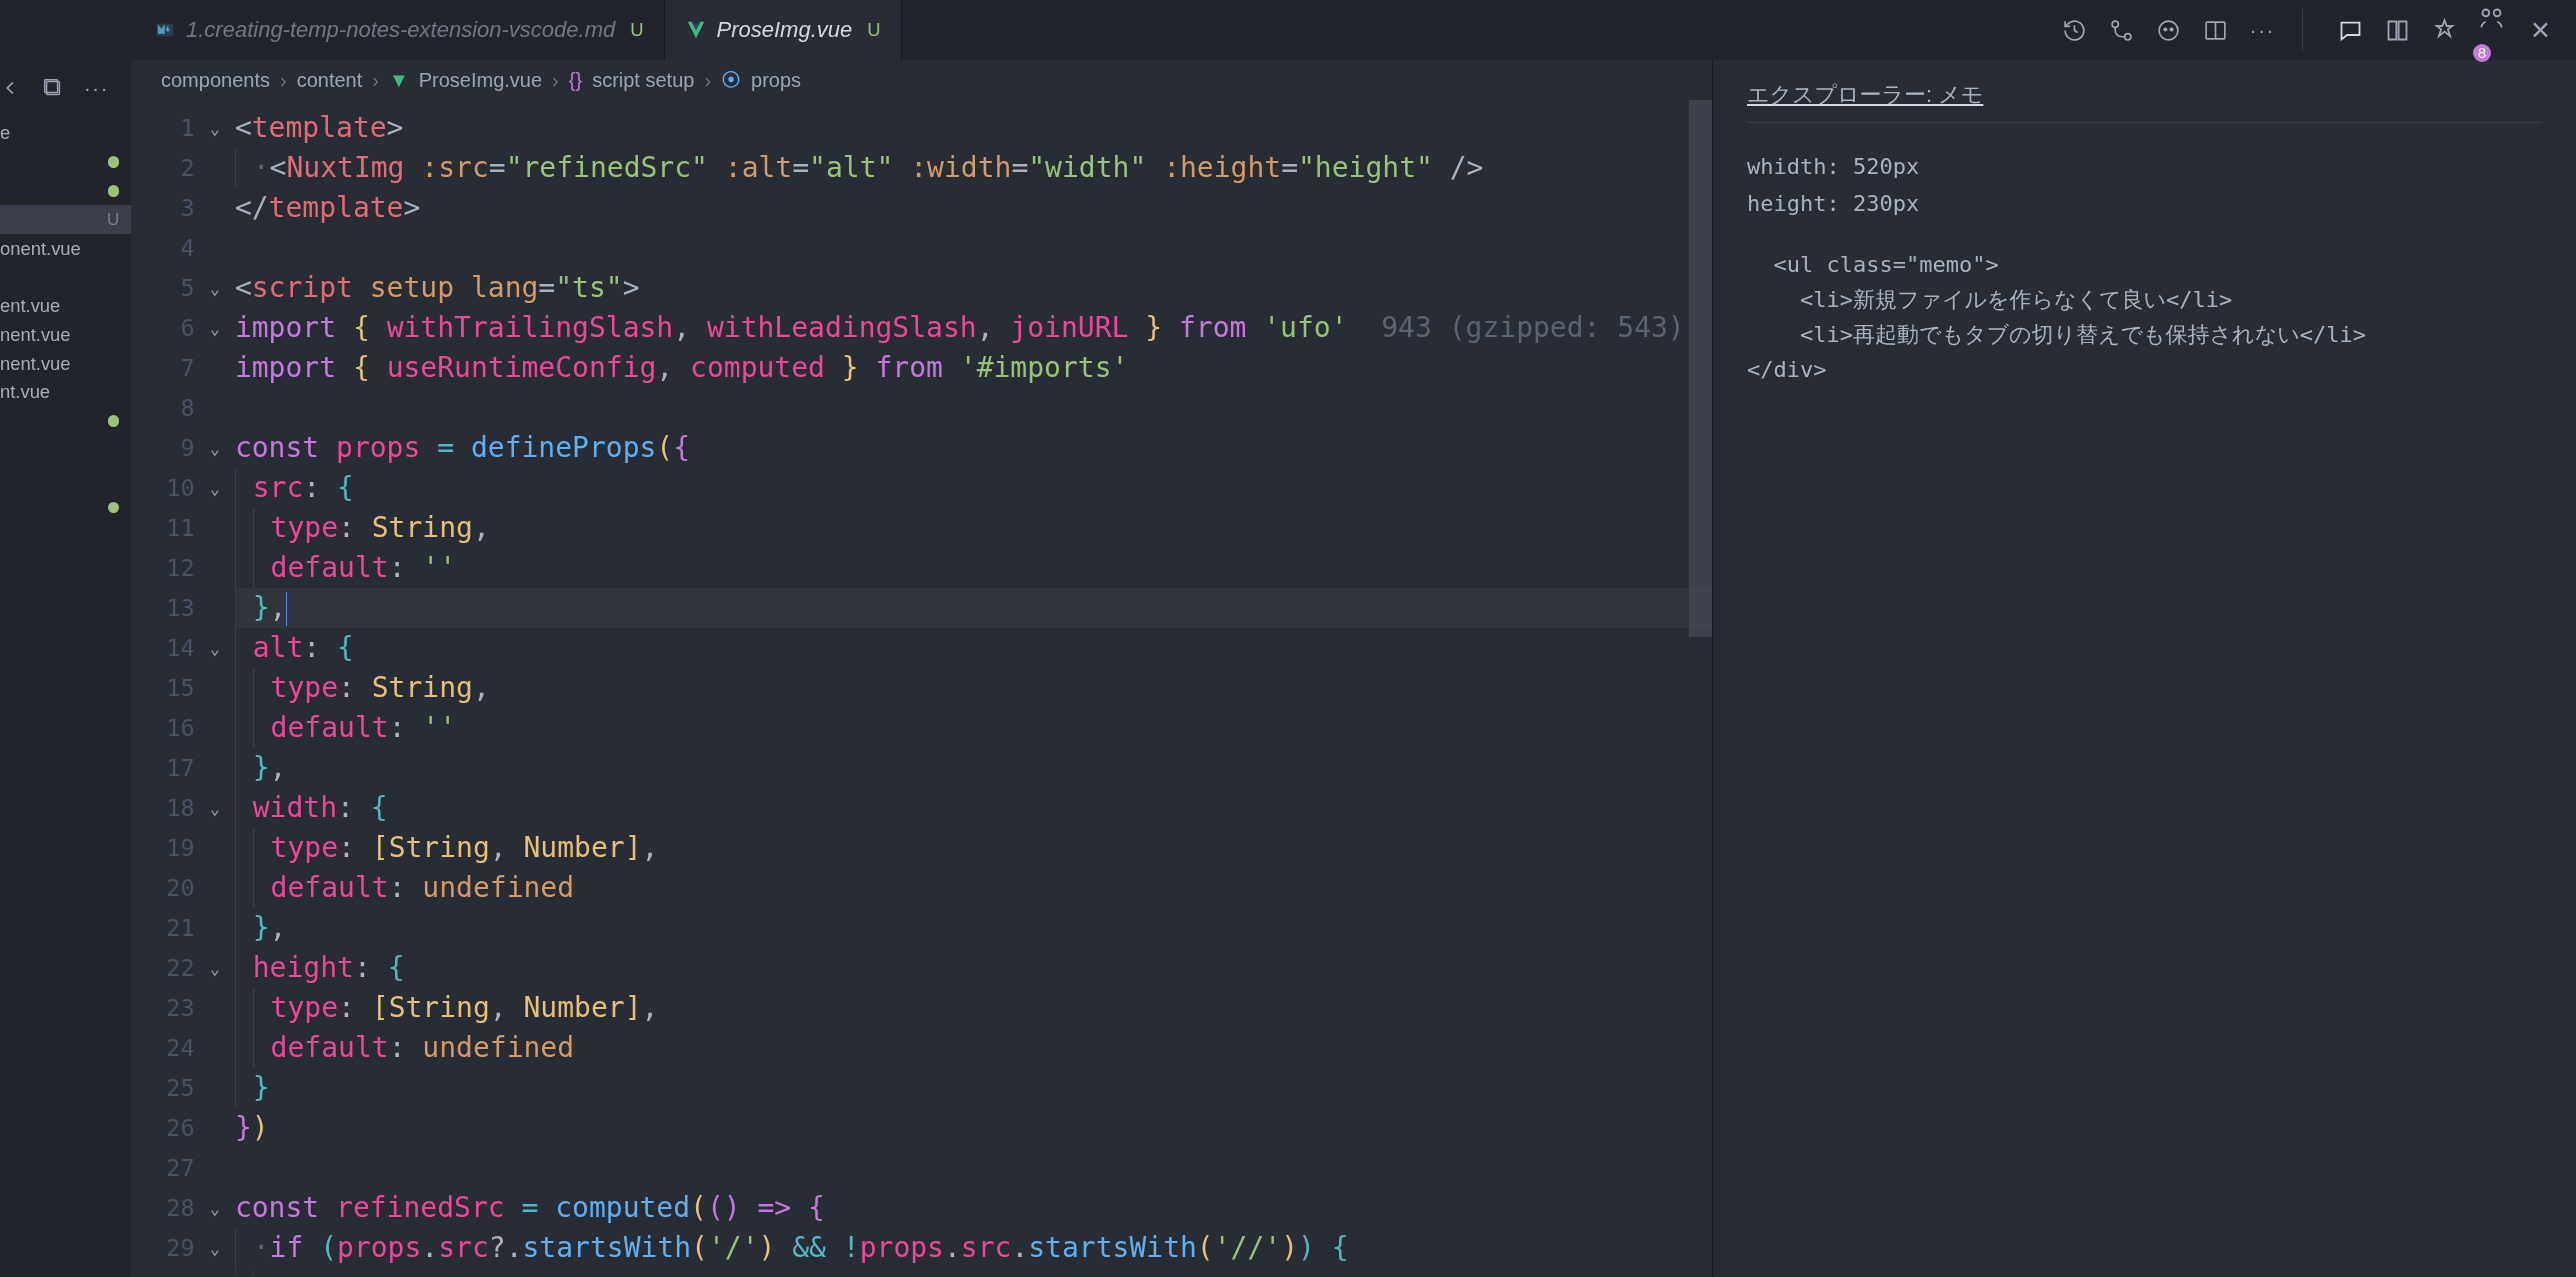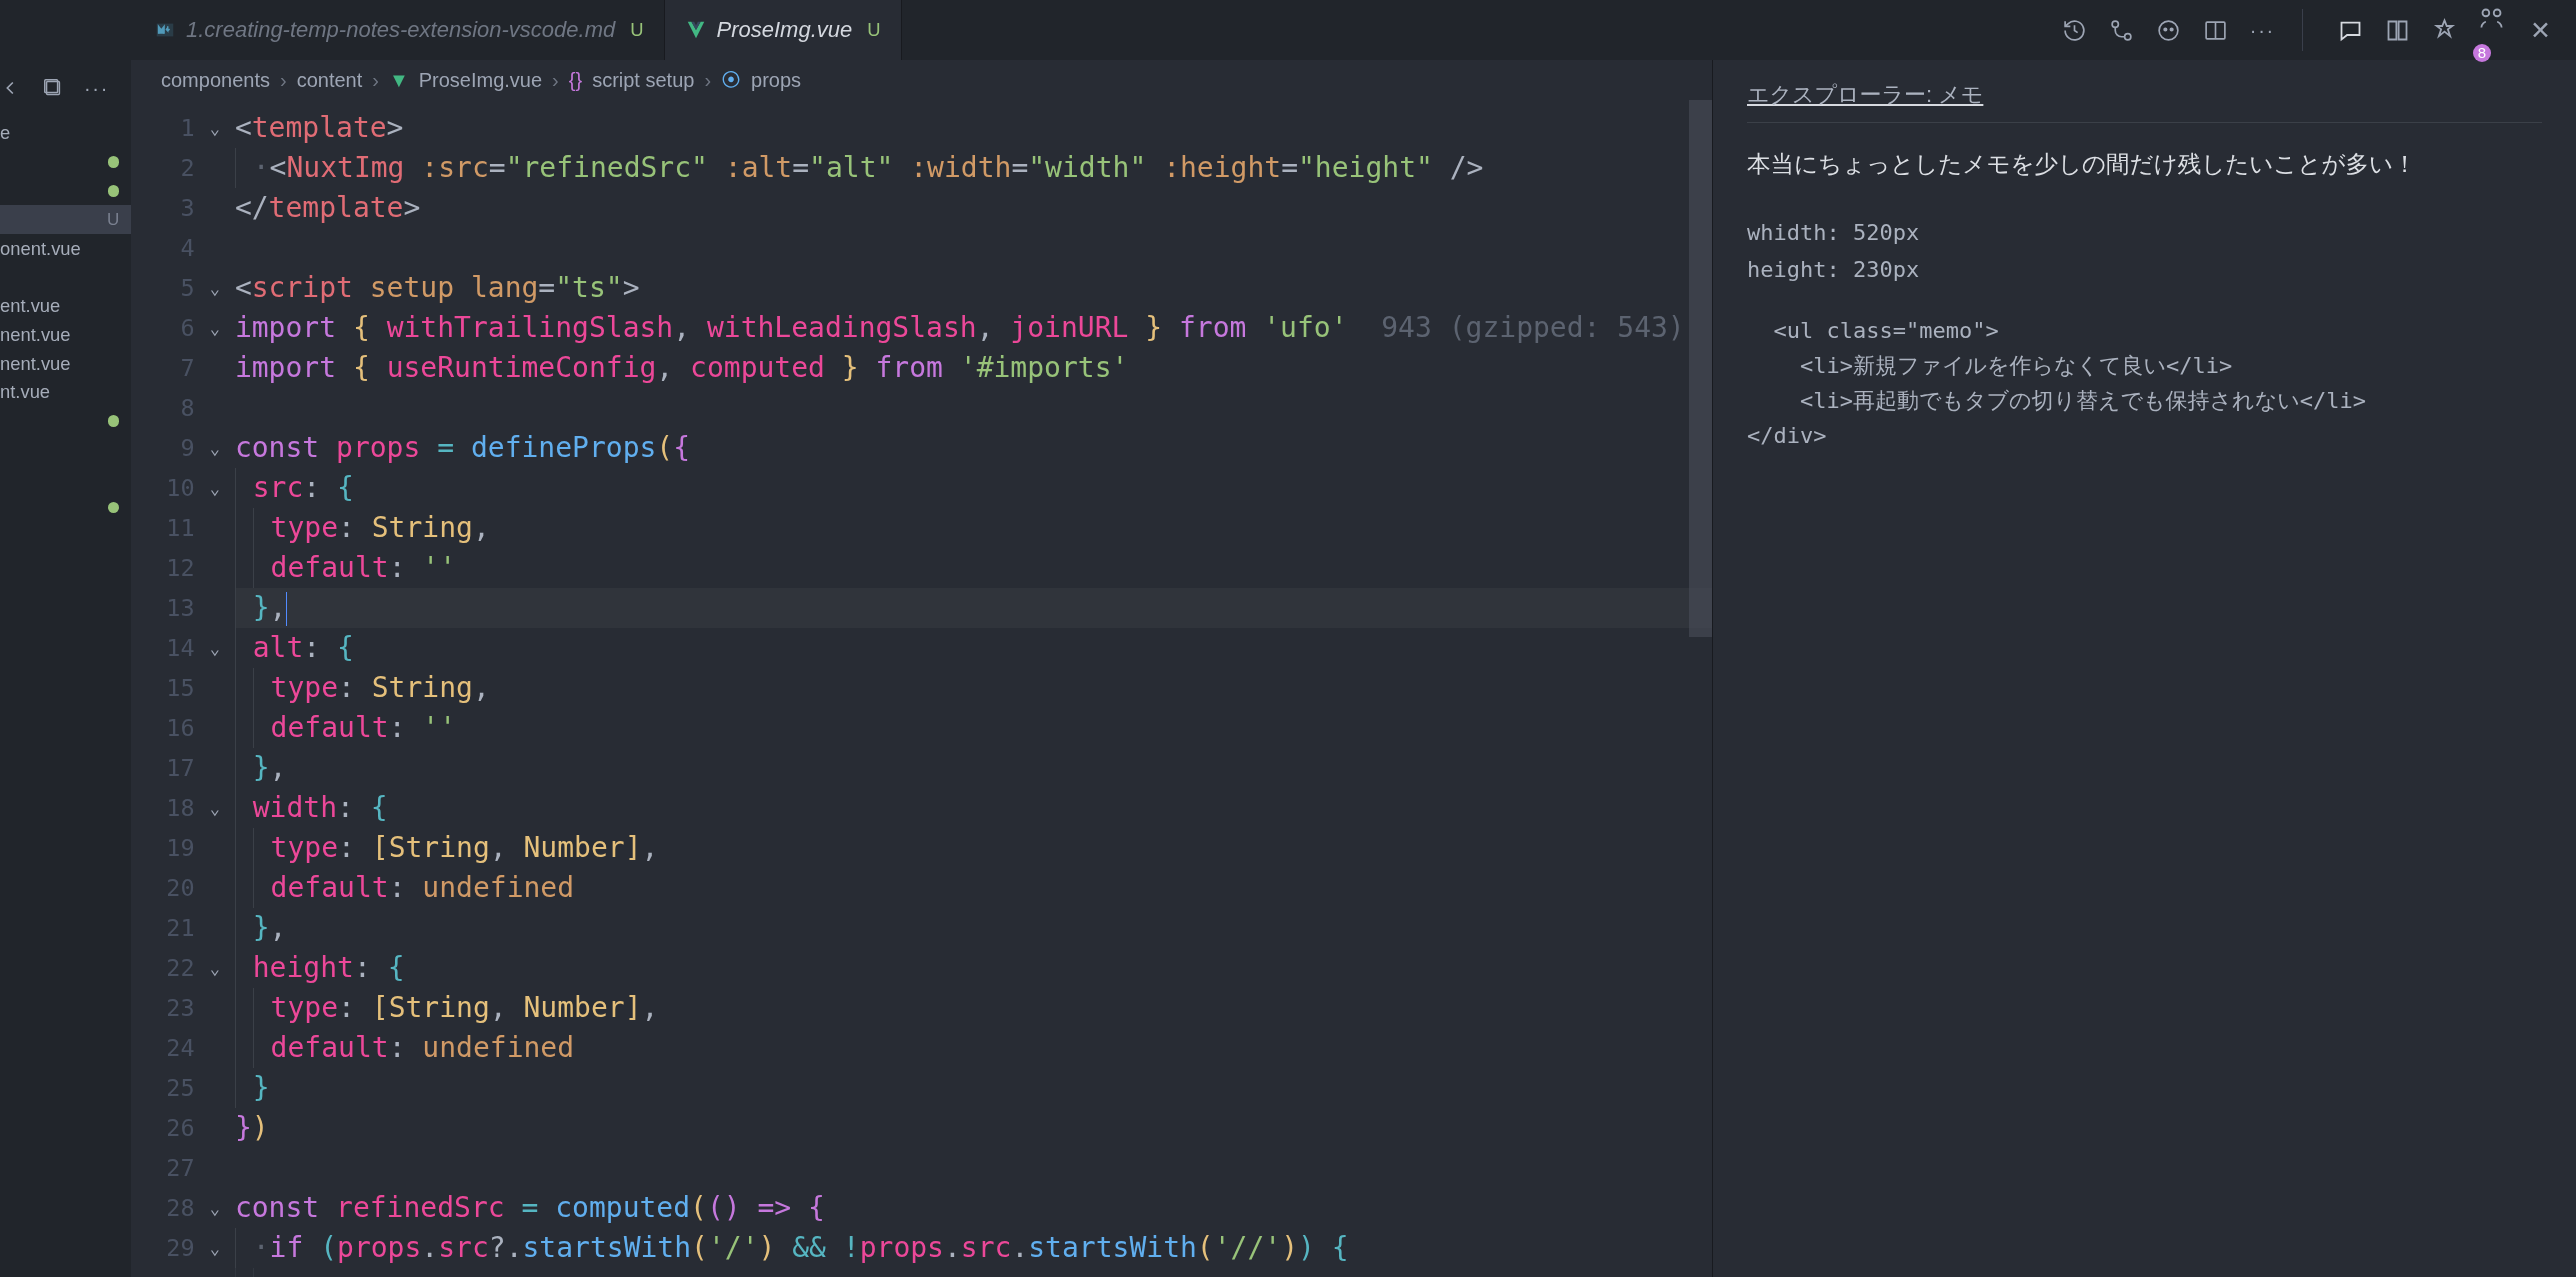--- a/index.html
+++ b/index.html
@@ -362,21 +362,20 @@
           <div class="code" id="code"><div class="code-line"><span class="c-punct">&lt;</span><span class="c-tag">template</span><span class="c-punct">&gt;</span></div><div class="code-line"><span class="indent-guide"></span> <span class="c-dim">·</span><span class="c-punct">&lt;</span><span class="c-tag">NuxtImg</span> <span class="c-attr">:src</span><span class="c-punct">=</span><span class="c-str">"refinedSrc"</span> <span class="c-attr">:alt</span><span class="c-punct">=</span><span class="c-str">"alt"</span> <span class="c-attr">:width</span><span class="c-punct">=</span><span class="c-str">"width"</span> <span class="c-attr">:height</span><span class="c-punct">=</span><span class="c-str">"height"</span> <span class="c-punct">/&gt;</span></div><div class="code-line"><span class="c-punct">&lt;/</span><span class="c-tag">template</span><span class="c-punct">&gt;</span></div><div class="code-line"></div><div class="code-line"><span class="c-punct">&lt;</span><span class="c-tag">script</span> <span class="c-attr">setup</span> <span class="c-attr">lang</span><span class="c-punct">=</span><span class="c-str">"ts"</span><span class="c-punct">&gt;</span></div><div class="code-line"><span class="c-kw">import</span> <span class="c-brace-y">{</span> <span class="c-var">withTrailingSlash</span><span class="c-punct">,</span> <span class="c-var">withLeadingSlash</span><span class="c-punct">,</span> <span class="c-var">joinURL</span> <span class="c-brace-y">}</span> <span class="c-kw">from</span> <span class="c-str">'ufo'</span>  <span class="c-dim">943 (gzipped: 543)</span></div><div class="code-line"><span class="c-kw">import</span> <span class="c-brace-y">{</span> <span class="c-var">useRuntimeConfig</span><span class="c-punct">,</span> <span class="c-var">computed</span> <span class="c-brace-y">}</span> <span class="c-kw">from</span> <span class="c-str">'#imports'</span></div><div class="code-line"></div><div class="code-line"><span class="c-kw">const</span> <span class="c-var">props</span> <span class="c-op">=</span> <span class="c-fn">defineProps</span><span class="c-brace-y">(</span><span class="c-brace-p">{</span></div><div class="code-line"><span class="indent-guide"></span> <span class="c-var">src</span><span class="c-punct">:</span> <span class="c-brace-b">{</span></div><div class="code-line"><span class="indent-guide"></span> <span class="indent-guide"></span> <span class="c-var">type</span><span class="c-punct">:</span> <span class="c-type">String</span><span class="c-punct">,</span></div><div class="code-line"><span class="indent-guide"></span> <span class="indent-guide"></span> <span class="c-var">default</span><span class="c-punct">:</span> <span class="c-str">''</span></div><div class="code-line cursor-line"><span class="indent-guide"></span> <span class="c-brace-b">}</span><span class="c-punct">,</span><span class="cursor"></span></div><div class="code-line"><span class="indent-guide"></span> <span class="c-var">alt</span><span class="c-punct">:</span> <span class="c-brace-b">{</span></div><div class="code-line"><span class="indent-guide"></span> <span class="indent-guide"></span> <span class="c-var">type</span><span class="c-punct">:</span> <span class="c-type">String</span><span class="c-punct">,</span></div><div class="code-line"><span class="indent-guide"></span> <span class="indent-guide"></span> <span class="c-var">default</span><span class="c-punct">:</span> <span class="c-str">''</span></div><div class="code-line"><span class="indent-guide"></span> <span class="c-brace-b">}</span><span class="c-punct">,</span></div><div class="code-line"><span class="indent-guide"></span> <span class="c-var">width</span><span class="c-punct">:</span> <span class="c-brace-b">{</span></div><div class="code-line"><span class="indent-guide"></span> <span class="indent-guide"></span> <span class="c-var">type</span><span class="c-punct">:</span> <span class="c-brace-y">[</span><span class="c-type">String</span><span class="c-punct">,</span> <span class="c-type">Number</span><span class="c-brace-y">]</span><span class="c-punct">,</span></div><div class="code-line"><span class="indent-guide"></span> <span class="indent-guide"></span> <span class="c-var">default</span><span class="c-punct">:</span> <span class="c-num">undefined</span></div><div class="code-line"><span class="indent-guide"></span> <span class="c-brace-b">}</span><span class="c-punct">,</span></div><div class="code-line"><span class="indent-guide"></span> <span class="c-var">height</span><span class="c-punct">:</span> <span class="c-brace-b">{</span></div><div class="code-line"><span class="indent-guide"></span> <span class="indent-guide"></span> <span class="c-var">type</span><span class="c-punct">:</span> <span class="c-brace-y">[</span><span class="c-type">String</span><span class="c-punct">,</span> <span class="c-type">Number</span><span class="c-brace-y">]</span><span class="c-punct">,</span></div><div class="code-line"><span class="indent-guide"></span> <span class="indent-guide"></span> <span class="c-var">default</span><span class="c-punct">:</span> <span class="c-num">undefined</span></div><div class="code-line"><span class="indent-guide"></span> <span class="c-brace-b">}</span></div><div class="code-line"><span class="c-brace-p">}</span><span class="c-brace-y">)</span></div><div class="code-line"></div><div class="code-line"><span class="c-kw">const</span> <span class="c-var">refinedSrc</span> <span class="c-op">=</span> <span class="c-fn">computed</span><span class="c-brace-y">(</span><span class="c-brace-p">(</span><span class="c-brace-p">)</span> <span class="c-kw">=&gt;</span> <span class="c-brace-p">{</span></div><div class="code-line"><span class="indent-guide"></span> <span class="c-dim">·</span><span class="c-kw">if</span> <span class="c-brace-b">(</span><span class="c-var">props</span><span class="c-punct">.</span><span class="c-var">src</span><span class="c-punct">?.</span><span class="c-fn">startsWith</span><span class="c-brace-y">(</span><span class="c-str">'/'</span><span class="c-brace-y">)</span> <span class="c-op">&amp;&amp;</span> <span class="c-op">!</span><span class="c-var">props</span><span class="c-punct">.</span><span class="c-var">src</span><span class="c-punct">.</span><span class="c-fn">startsWith</span><span class="c-brace-y">(</span><span class="c-str">'//'</span><span class="c-brace-y">)</span><span class="c-brace-b">)</span> <span class="c-brace-b">{</span></div><div class="code-line" style="opacity: 0.55;"><span class="indent-guide"></span> <span class="indent-guide"></span>    </div></div>
         </div>
         <div class="scrollbar"></div>
       </div>
     </div>
 
     <div class="side-panel">
       <div class="panel-title-row">
         <span class="panel-title">エクスプローラー: メモ</span>
       </div>
-      <div class="memo-text">本当にちょっとしたメモを少しの間だけ残したいことが多い！</div>
       <div class="memo-meta" id="memo-meta">
           <div>whidth: 520px</div>
           <div>height: 230px</div>
         </div>
       <div class="memo-code" id="memo-code"><div>  &lt;ul class="memo"&gt;</div><div>    &lt;li&gt;新規ファイルを作らなくて良い&lt;/li&gt;</div><div>    &lt;li&gt;再起動でもタブの切り替えでも保持されない&lt;/li&gt;</div><div>&lt;/div&gt;</div></div>
     </div>
   </div>
 
 </div>
 

